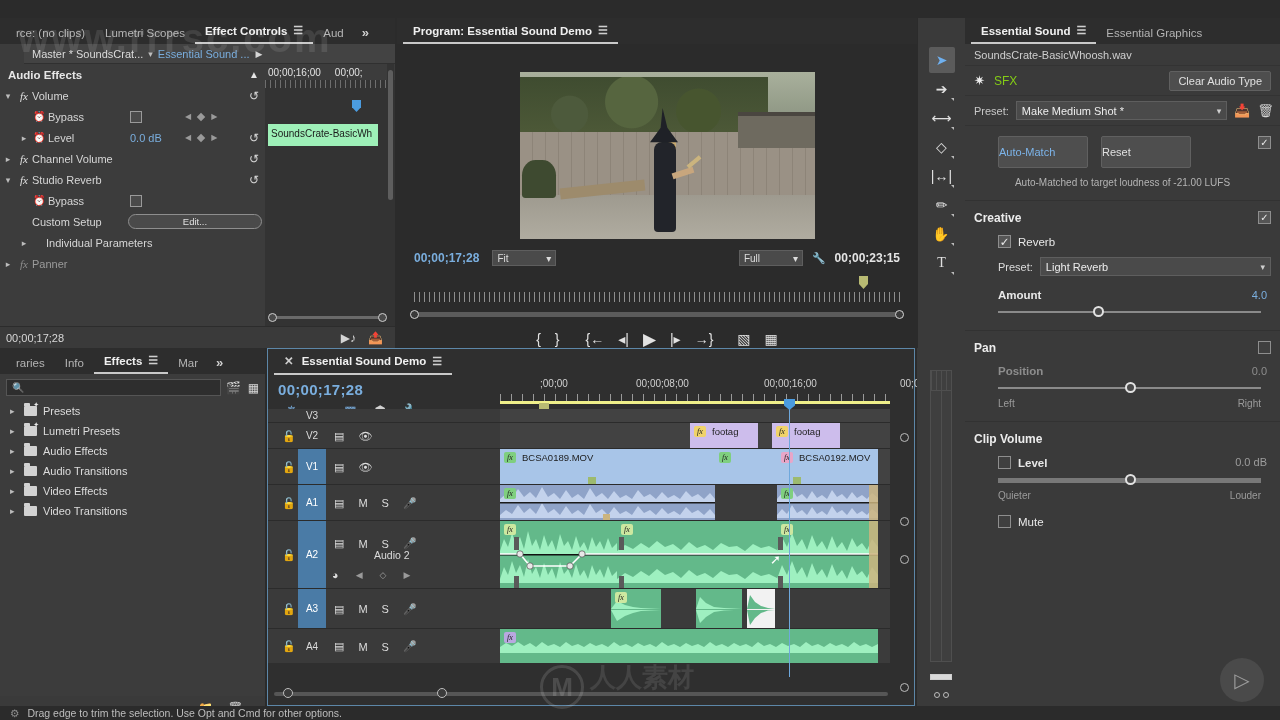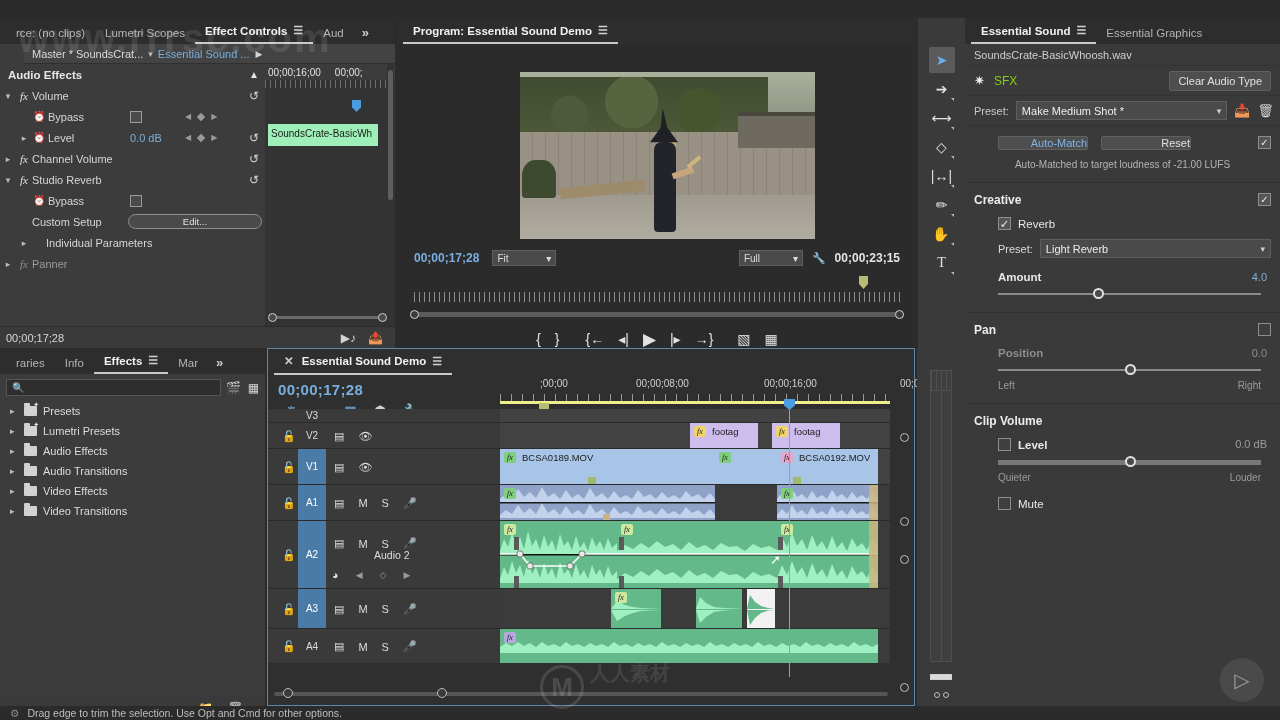--- a/index.html
+++ b/index.html
@@ -130,35 +130,35 @@
 
   
   #es { left:965px; top:18px; width:315px; height:702px; background:#3a3a3a; }
   #es .esbody { position:absolute; left:0; top:26px; right:0; bottom:0; background:#3a3a3a; overflow:hidden;}
   .es-file { height:22px; display:flex; align-items:center; padding-left:9px; color:#cfcfcf; font-size:11px;
      border-bottom:1px solid #333;}
   .es-type { height:30px; display:flex; align-items:center; padding:0 9px; border-bottom:1px solid #333; }
   .es-type .star { color:#ececec; font-size:13px; margin-right:9px;}
   .es-type .lbl { color:#84cc16; font-size:12px;}
   .btn { background:#4e4e4e; border:1px solid #606060; color:#e0e0e0; font-size:11px;
-     padding:3px 8px; border-radius:2px; text-align:right;}
+     padding:3px 8px; border-radius:2px; text-align:left;}
   .btn.blue { color:#7cb4ea; }
   .es-type .btn { margin-left:auto;}
   .es-preset { height:30px; display:flex; align-items:center; padding:0 6px 0 9px; gap:7px; border-bottom:1px solid #333;}
   .selbox { flex:1; height:19px; background:#4a4a4a; border:1px solid #5e5e5e; display:flex; align-items:center;
      justify-content:space-between; padding:0 5px; color:#ededed; font-size:11px;}
   .selbox .cv { font-size:9px; color:#cfcfcf;}
   .es-sec { border-bottom:1px solid #323232; padding:10px 9px 12px 9px; position:relative;}
   .es-sec h3 { font-size:12px; color:#ececec; font-weight:bold; margin-bottom:10px;}
   .chkbox { width:13px;height:13px; border:1px solid #8e8e8e; background:#555; display:inline-flex;
      align-items:center; justify-content:center; font-size:10px; color:#e8e8e8;}
   .chkbox.empty { background:#3f3f3f; color:transparent;}
   .es-sec .toprt { position:absolute; right:9px; top:10px;}
   .rowb { display:flex; gap:13px; padding-left:24px;}
-  .rowb .btn { width:90px; padding:0 0;}
+  .rowb .btn { width:90px; padding:9px 0;}
   .note { font-size:10px; color:#b4b4b4; text-align:center; margin-top:9px;}
   .rowck { display:flex; align-items:center; gap:7px; padding-left:24px; margin-bottom:9px;}
   .rowck span { font-size:11.5px; color:#e8e8e8;}
   .sub { padding-left:24px; }
   .sub .prow { display:flex; align-items:center; gap:7px; margin-bottom:13px;}
   .sub .prow .plbl { font-size:11px; color:#dcdcdc;}
   .lbrow { display:flex; justify-content:space-between; padding-left:24px; padding-right:4px; margin-bottom:5px;}
   .lbrow .a { font-size:11.5px; color:#e8e8e8;font-weight:bold; }
   .lbrow .b { font-size:11px; color:#7aaede; }
   .lbrow.dim .a, .lbrow.dim .b { color:#8d8d8d;}
@@ -235,21 +235,21 @@
   .meter-dots { position:absolute; left:13px; bottom:22px; width:22px; display:flex; justify-content:center; gap:3px;}
   .meter-dots i { width:6px;height:6px;border:1px solid #bdbdbd; border-radius:50%; display:block;}
 
   
   #status { position:absolute; left:0; top:706px; width:1280px; height:14px; background:#2b2b2b;
      display:flex; align-items:center; gap:8px; padding-left:10px; font-size:10.5px; color:#bdbdbd;}
 
   
   .wm { position:absolute; pointer-events:none; color:rgba(255,255,255,.10); font-weight:bold; z-index:200;}
   .wm1 { left:18px; top:16px; font-size:40px; letter-spacing:2px;}
-  .wm2 { left:590px; top:660px; font-size:20px; }
+  .wm2 { left:590px; top:660px; font-size:26px; }
   .wmring { position:absolute; z-index:200; border:3px solid rgba(255,255,255,.13); border-radius:50%;
      width:44px;height:44px; display:flex;align-items:center;justify-content:center;
      color:rgba(255,255,255,.14); font-size:26px; font-weight:bold;}
 </style>
 </head>
 <body>
 
 <div class="app">
 
   <div class="panel" id="ec">

